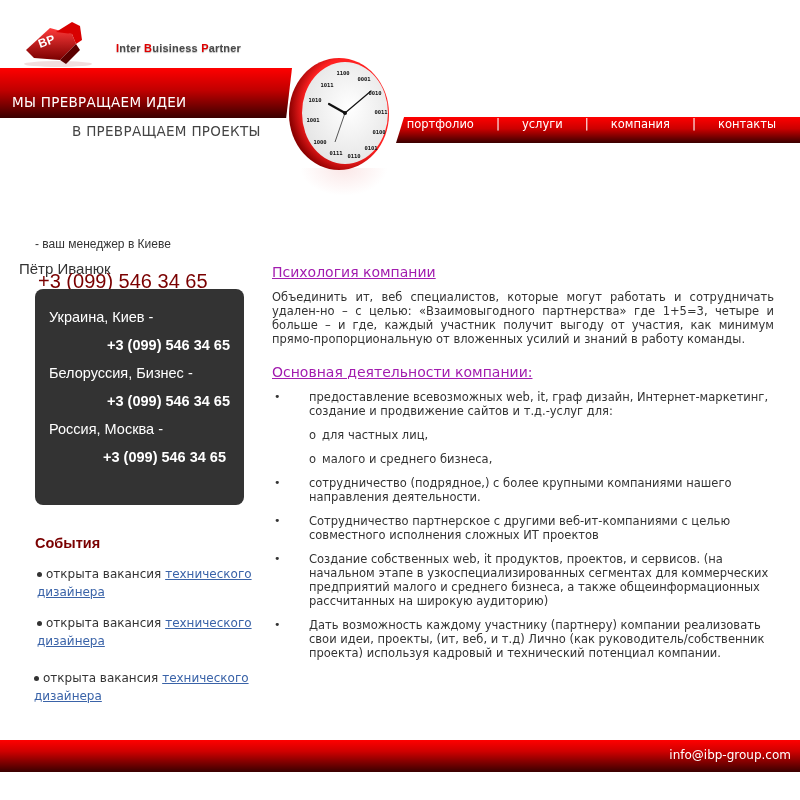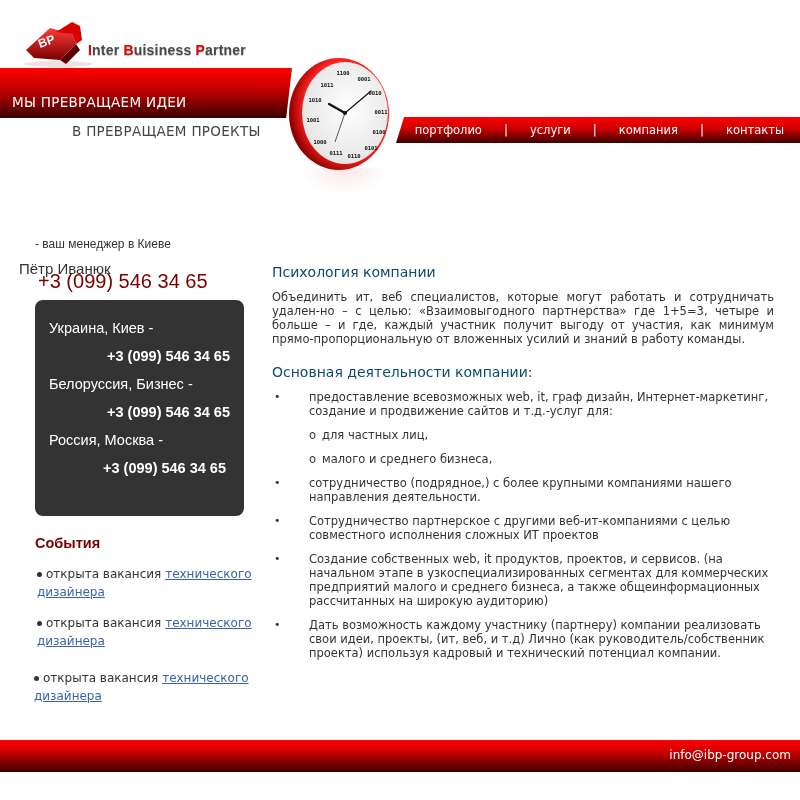--- a/index.html
+++ b/index.html
@@ -1,63 +1,63 @@
 <!DOCTYPE html>
 <html><head>
 <meta charset="utf-8">
 <style>
   * { box-sizing: border-box; margin: 0; padding: 0; }
   html, body { width: 800px; height: 800px; background: #ffffff; overflow: hidden; }
   body { position: relative; font-family: "DejaVu Sans", sans-serif; color: #333; }
 
   
   .logo { position: absolute; left: 20px; top: 20px; width: 80px; height: 48px; }
-  .logo-text { position: absolute; left: 88px; top: 42px; font-family: "Liberation Sans", sans-serif;
-               font-weight: bold; font-size: 14px; color: #4a4a4a; letter-spacing: 0.2px;
+  .logo-text { position: absolute; left: 116px; top: 42px; font-family: "Liberation Sans", sans-serif;
+               font-weight: bold; font-size: 11px; color: #4a4a4a; letter-spacing: 0.2px;
                text-shadow: 0 1px 1px #bbb; }
   .logo-text .cap { color: #e00000; }
 
   .band-left { position: absolute; left: 0; top: 68px; width: 292px; height: 50px;
                background: linear-gradient(to bottom, #ff0000 0%, #c00000 45%, #3a0000 100%);
                clip-path: polygon(0 0, 100% 0, 98% 100%, 0 100%); }
   .slogan-1 { position: absolute; left: 12px; top: 94px; color: #fff; font-size: 13.5px;
               font-family: "DejaVu Sans", sans-serif; letter-spacing: 0.3px; }
   .slogan-2 { position: absolute; left: 72px; top: 123px; color: #444; font-size: 13.5px;
               font-family: "DejaVu Sans", sans-serif; letter-spacing: 0.3px; }
 
   .band-right { position: absolute; left: 396px; top: 117px; width: 404px; height: 26px;
                 background: linear-gradient(to bottom, #ff0000 0%, #cc0000 45%, #3a0000 100%);
                 clip-path: polygon(2% 0, 100% 0, 100% 100%, 0 100%); }
   .nav { position: absolute; left: 396px; top: 117px; width: 404px; height: 26px;
-         display: flex; align-items: center; justify-content: flex-end; padding-right: 16px; }
+         display: flex; align-items: flex-start; justify-content: flex-end; padding-right: 24px; }
   .nav-item { color: #fff; font-size: 11.5px; text-decoration: none; font-family: "DejaVu Sans", sans-serif; }
   .nav-sep { color: #fff; font-size: 12px; margin: 0 22px; }
 
   .clock { position: absolute; left: 289px; top: 56px; width: 104px; height: 118px; }
   .clock-reflect { position: absolute; left: 300px; top: 168px; width: 88px; height: 28px;
                    background: radial-gradient(ellipse at center top, rgba(230,120,120,0.18), rgba(255,255,255,0) 70%); }
 
   
   .manager-name { position: absolute; left: 19px; top: 216px; font-family: "Liberation Sans", sans-serif; font-size: 15px; color: #333; margin-top: 44px; }
   .manager-role { position: absolute; left: 35px; top: 237px; font-family: "Liberation Sans", sans-serif; font-size: 12px; color: #333; }
   .main-phone { position: absolute; left: 38px; top: 270px; font-family: "Liberation Sans", sans-serif; font-size: 20px; color: #7a0000; }
 
-  .contact-box { position: absolute; left: 35px; top: 300px; width: 209px; height: 216px;
+  .contact-box { position: absolute; left: 35px; top: 289px; width: 209px; height: 216px;
                  background: #333333; border-radius: 8px; }
   .contact-box .city { position: absolute; left: 14px; font-family: "Liberation Sans", sans-serif; font-size: 14.5px; color: #fff; }
   .contact-box .phone { position: absolute; right: 14px; font-family: "Liberation Sans", sans-serif; font-size: 14.5px; font-weight: bold; color: #fff; }
 
   .events-title { position: absolute; left: 35px; top: 535px; font-family: "Liberation Sans", sans-serif; font-weight: bold; font-size: 14.5px; color: #7a0000; }
   .event { position: absolute; width: 220px; font-size: 12px; line-height: 18px; color: #333; font-family: "DejaVu Sans", sans-serif; }
   .event .dot { display: inline-block; width: 5px; height: 5px; border-radius: 50%; background: #333; vertical-align: middle; margin-right: 4px; }
   .event a { color: #3a63a8; text-decoration: underline; }
 
   
   .content { position: absolute; left: 272px; top: 264px; width: 502px; font-family: "DejaVu Sans", sans-serif; }
-  .h-red { color: #0c4a6e; font-size: 14px; font-weight: normal; }
+  .h-red { color: #a21caf; font-size: 14px; font-weight: normal; text-decoration: underline; }
   .para { font-size: 11.5px; line-height: 14px; color: #333; text-align: justify; margin-top: 10px; }
   .h2 { margin-top: 18px; }
   .bullets { list-style: none; margin-top: 10px; }
   .bullets li { position: relative; padding-left: 37px; font-size: 11.5px; line-height: 14px; color: #333; margin-bottom: 10px; }
   .bullets li .b { position: absolute; left: 2px; top: 0; font-size: 11px; }
   .sub { list-style: none; margin-top: 10px; }
   .sub li { padding-left: 0; margin-bottom: 10px; }
   .sub li .o { margin-right: 6px; }
 
   

